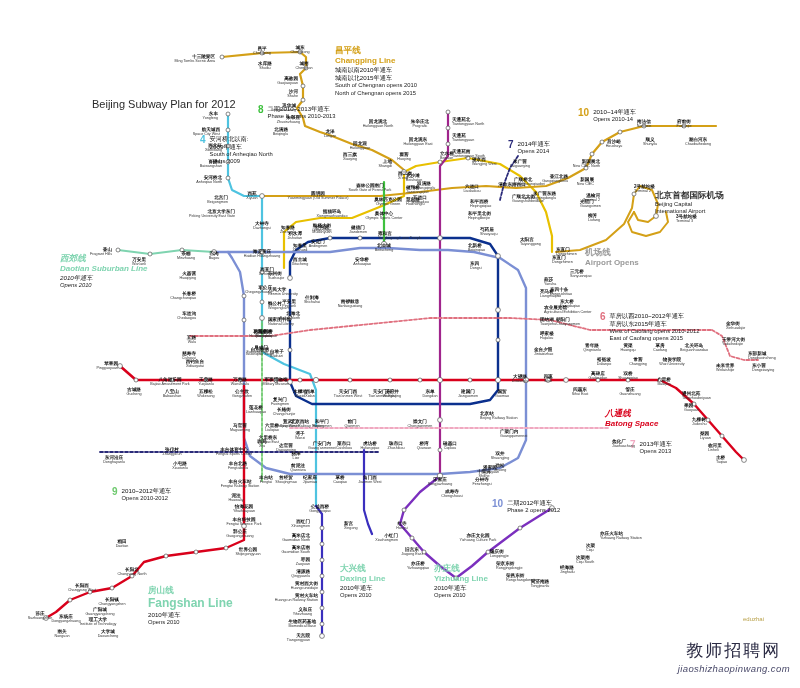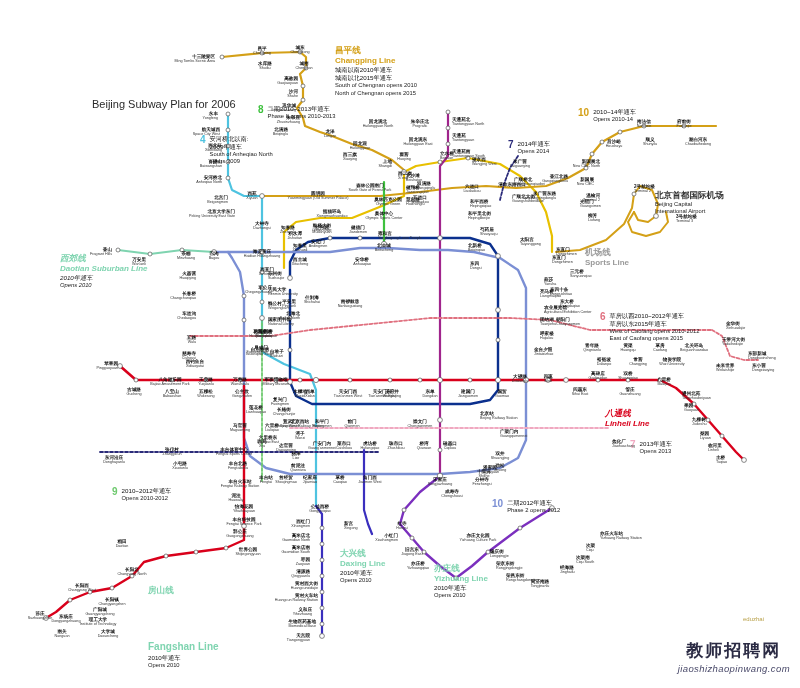--- a/index.html
+++ b/index.html
@@ -19,21 +19,21 @@
   
   .badge{font-weight:bold;font-style:normal;line-height:1;}
   
   .stn{position:absolute;white-space:nowrap;line-height:1.02;}
   .stn .cn{display:block;font-size:4.6px;color:#111;font-weight:bold;}
   .stn .en{display:block;font-size:3.7px;color:#333;}
   .stn.r{text-align:right;}
   .stn.c{text-align:center;}
   
   #wm{right:10px;bottom:14px;text-align:center;}
-  #wm .wcn{font-size:17px;font-weight:bold;color:#2b2b44;letter-spacing:2px;margin-top:24px;}
+  #wm .wcn{font-size:17px;font-weight:normal;color:#2b2b44;letter-spacing:2px;margin-top:24px;}
   #wm .wen{font-size:9.5px;color:#4a4a6a;font-style:italic;letter-spacing:.4px;margin-top:1px;}
   #wm-logo{position:absolute;right:36px;bottom:66px;font-size:6px;color:#b9a14a;}
 </style>
 </head>
 <body>
 
 <svg id="map" viewBox="0 0 800 688">
   <rect x="0" y="0" width="800" height="688" fill="#ffffff"></rect>
 
   <g id="lines" fill="none" stroke-linecap="round" stroke-linejoin="round">
@@ -183,39 +183,39 @@
       <circle cx="412" cy="538" r="2"></circle>
       <circle cx="424" cy="552" r="2"></circle>
     <circle cx="456" cy="578" r="2"></circle>
       <circle cx="488" cy="552" r="2"></circle>
       <circle cx="520" cy="528" r="2"></circle>
     <circle cx="552" cy="508" r="2.4"></circle>
   </g>
 </svg>
 
 <div class="ov" id="title-block">
-  <div id="title-en">Beijing Subway Plan for 2006</div>
+  <div id="title-en">Beijing Subway Plan for 2012</div>
 </div>
 
 <div id="anno-layer">
     <div class="ov anno" style="left: 335px; top: 45px;"><span style="display: inline-block; vertical-align: top;"><div class="ln" style="color: rgb(212, 160, 23);">昌平线</div><div class="ln" style="color: rgb(212, 160, 23); font-size: 8px;">Changping Line</div><div class="note">城南以南2010年通车</div><div class="note">城南以北2015年通车</div><div class="note-en">South of Chengnan  opens 2010</div><div class="note-en">North of Chengnan  opens 2015</div></span></div>
     <div class="ov anno" style="left: 258px; top: 105px;"><span class="badge" style="color: rgb(62, 193, 62); font-size: 10px; margin-right: 4px; vertical-align: top;">8</span><span style="display: inline-block; vertical-align: top;"><div class="note">二期2010~2013年通车</div><div class="note-en">Phase II opens 2010-2013</div></span></div>
     <div class="ov anno" style="left: 578px; top: 108px;"><span class="badge" style="color: rgb(212, 160, 23); font-size: 10px; margin-right: 4px; vertical-align: top;">10</span><span style="display: inline-block; vertical-align: top;"><div class="note">2010~14年通车</div><div class="note-en">Opens 2010-14</div></span></div>
     <div class="ov anno" style="left: 508px; top: 140px;"><span class="badge" style="color: rgb(43, 43, 122); font-size: 10px; margin-right: 4px; vertical-align: top;">7</span><span style="display: inline-block; vertical-align: top;"><div class="note">2014年通车</div><div class="note-en">Opens 2014</div></span></div>
     <div class="ov anno" style="left: 200px; top: 135px;"><span class="badge" style="color: rgb(78, 195, 224); font-size: 10px; margin-right: 4px; vertical-align: top;">4</span><span style="display: inline-block; vertical-align: top;"><div class="note">安河桥北以南:</div><div class="note">2009年通车</div><div class="note-en">South of Anheqiao North</div><div class="note-en">opens 2009</div></span></div>
     <div class="ov anno" style="left: 60px; top: 253px; font-style: italic;"><span style="display: inline-block; vertical-align: top;"><div class="ln" style="color: rgb(127, 212, 176);">西郊线</div><div class="ln" style="color: rgb(127, 212, 176); font-size: 8px;">Daotian Suburban Line</div><div class="note">2010年通车</div><div class="note-en">Opens 2010</div></span></div>
     <div class="ov anno" style="left: 600px; top: 312px;"><span class="badge" style="color: rgb(224, 112, 127); font-size: 10px; margin-right: 4px; vertical-align: top;">6</span><span style="display: inline-block; vertical-align: top;"><div class="note">草房以西2010~2012年通车</div><div class="note">草房以东2015年通车</div><div class="note-en">West of Caofang  opens 2010-2012</div><div class="note-en">East of Caofang  opens 2015</div></span></div>
-    <div class="ov anno" style="left: 605px; top: 408px;"><span style="display: inline-block; vertical-align: top; font-style: italic;"><div class="ln" style="color: rgb(217, 0, 27);">八通线</div><div class="ln" style="color: rgb(217, 0, 27); font-size: 8px;">Linheli Line</div></span></div>
+    <div class="ov anno" style="left: 605px; top: 408px;"><span style="display: inline-block; vertical-align: top; font-style: italic;"><div class="ln" style="color: rgb(217, 0, 27);">八通线</div><div class="ln" style="color: rgb(217, 0, 27); font-size: 8px;">Batong Space</div></span></div>
     <div class="ov anno" style="left: 630px; top: 440px;"><span class="badge" style="color: rgb(240, 168, 192); font-size: 10px; margin-right: 4px; vertical-align: top;">7</span><span style="display: inline-block; vertical-align: top;"><div class="note">2013年通车</div><div class="note-en">Opens 2013</div></span></div>
     <div class="ov anno" style="left: 112px; top: 487px;"><span class="badge" style="color: rgb(110, 201, 110); font-size: 10px; margin-right: 4px; vertical-align: top;">9</span><span style="display: inline-block; vertical-align: top;"><div class="note">2010~2012年通车</div><div class="note-en">Opens 2010-2012</div></span></div>
     <div class="ov anno" style="left: 492px; top: 499px;"><span class="badge" style="color: rgb(123, 143, 212); font-size: 10px; margin-right: 4px; vertical-align: top;">10</span><span style="display: inline-block; vertical-align: top;"><div class="note">二期2012年通车</div><div class="note-en">Phase 2 opens 2012</div></span></div>
-    <div class="ov anno" style="left: 340px; top: 548px;"><span style="display: inline-block; vertical-align: top;"><div class="ln" style="color: rgb(127, 212, 176);">大兴线</div><div class="ln" style="color: rgb(127, 212, 176); font-size: 8px;">Daxing Line</div><div class="note">2010年通车</div><div class="note-en">Opens 2010</div></span></div>
+    <div class="ov anno" style="left: 340px; top: 548px;"><span style="display: inline-block; vertical-align: top; margin-top: 15px;"><div class="ln" style="color: rgb(127, 212, 176);">大兴线</div><div class="ln" style="color: rgb(127, 212, 176); font-size: 8px;">Daxing Line</div><div class="note">2010年通车</div><div class="note-en">Opens 2010</div></span></div>
     <div class="ov anno" style="left: 434px; top: 563px;"><span style="display: inline-block; vertical-align: top;"><div class="ln" style="color: rgb(127, 212, 176);">亦庄线</div><div class="ln" style="color: rgb(127, 212, 176); font-size: 8px;">Yizhuang Line</div><div class="note">2010年通车</div><div class="note-en">Opens 2010</div></span></div>
-    <div class="ov anno" style="left: 148px; top: 585px;"><span style="display: inline-block; vertical-align: top;"><div class="ln" style="color: rgb(127, 212, 176);">房山线</div><div class="ln" style="color: rgb(127, 212, 176); font-size: 10px; margin-top: 45px;">Fangshan Line</div><div class="note">2010年通车</div><div class="note-en">Opens 2010</div></span></div>
-    <div class="ov anno" style="left: 585px; top: 247px;"><span style="display: inline-block; vertical-align: top;"><div class="ln" style="color: rgb(154, 154, 154);">机场线</div><div class="ln" style="color: rgb(154, 154, 154); font-size: 8px;">Sports Line</div></span></div>
+    <div class="ov anno" style="left: 148px; top: 585px;"><span style="display: inline-block; vertical-align: top;"><div class="ln" style="color: rgb(127, 212, 176);">房山线</div><div class="ln" style="color: rgb(127, 212, 176); font-size: 12px;">Fangshan Line</div><div class="note">2010年通车</div><div class="note-en">Opens 2010</div></span></div>
+    <div class="ov anno" style="left: 585px; top: 247px;"><span style="display: inline-block; vertical-align: top;"><div class="ln" style="color: rgb(154, 154, 154);">机场线</div><div class="ln" style="color: rgb(154, 154, 154); font-size: 8px;">Airport Opens</div></span></div>
     <div class="ov anno" style="left: 655px; top: 190px;"><span style="display: inline-block; vertical-align: top;"><div class="ln" style="color: rgb(51, 51, 51);">北京首都国际机场</div><div class="note-en">Beijing Capital</div><div class="note-en">International Airport</div></span></div>
   </div>
 
 <div id="stn-layer">
     <div class="stn r" style="left: auto; top: 55px; right: 585px;">
       <span class="cn">十三陵景区</span>
       <span class="en">Ming Tombs Scenic Area</span>
     </div>
     <div class="stn c" style="left: 262px; top: 47px; transform: translateX(-50%);">
       <span class="cn">昌平</span>

